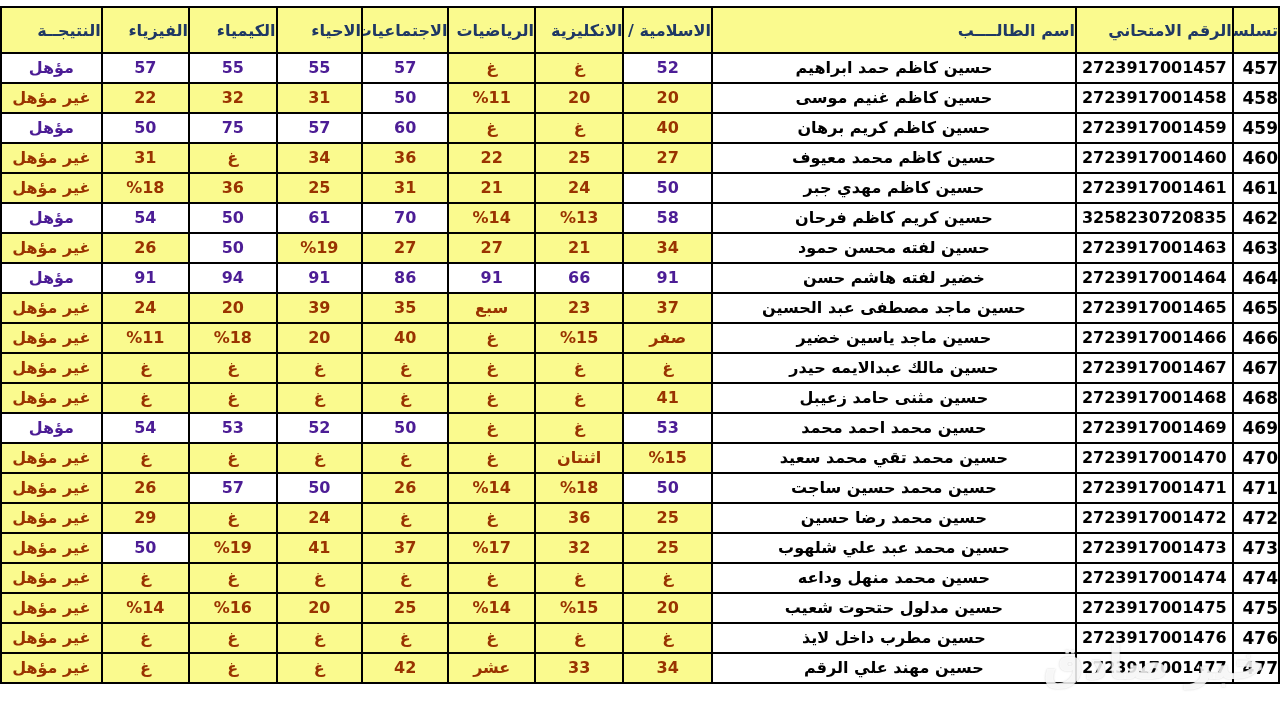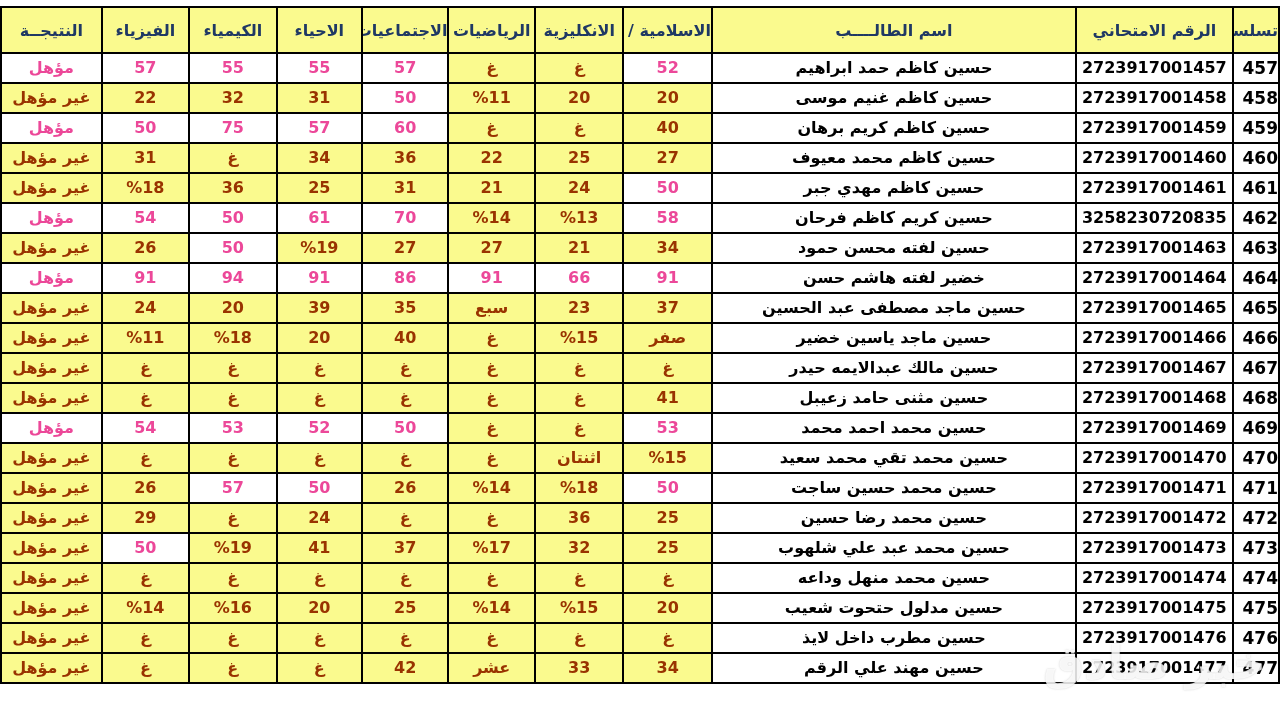--- a/index.html
+++ b/index.html
@@ -8,23 +8,23 @@
     --fail-text:#993300;
     --border:#000000;
   }
   *{margin:0;padding:0;box-sizing:border-box;}
   html,body{width:1280px;height:720px;overflow:hidden;background:#fff;
     font-family:"DejaVu Sans","Liberation Sans",sans-serif;}
   .page{padding-top:6px;position:relative;width:1280px;}
   table{direction:rtl;border-collapse:collapse;table-layout:fixed;width:1280px;}
   th,td{border:2px solid var(--border);text-align:center;vertical-align:middle;
     font-weight:bold;overflow:hidden;white-space:nowrap;}
-  thead th{background:var(--yellow);color:var(--header-text);height:46px;font-size:16px;}
+  thead th{background:var(--yellow);color:var(--header-text);height:46px;font-size:16px;text-align:right;}
   tbody td{height:30px;font-size:16px;line-height:1;}
-  td.pass{background:#ffffff;color:#ec4899;}
+  td.pass{background:#ffffff;color:#4c1d95;}
   td.fail{background:var(--yellow);color:var(--fail-text);}
   td.plain{background:#ffffff;color:#000000;}
   td.cell-serial{font-size:17px;padding-left:23px;}
   td.cell-name{font-size:16px;text-align:center;}
   .watermark{position:absolute;top:636px;right:14px;z-index:5;
     color:rgba(255,255,255,0.82);font-size:46px;font-weight:bold;
     text-shadow:0 0 2px rgba(120,120,120,0.35);pointer-events:none;}
 </style>
 </head>
 <body>

